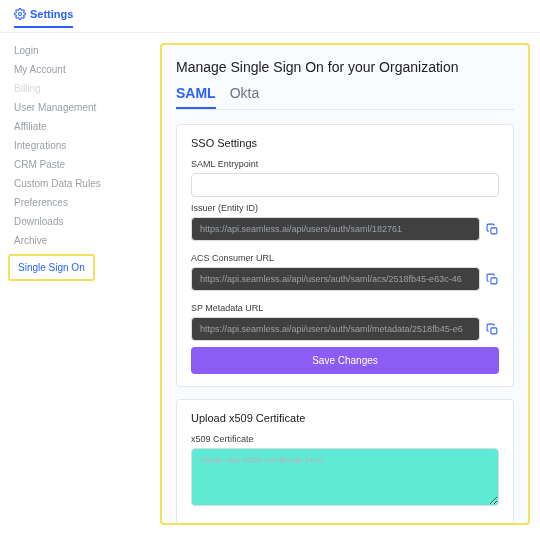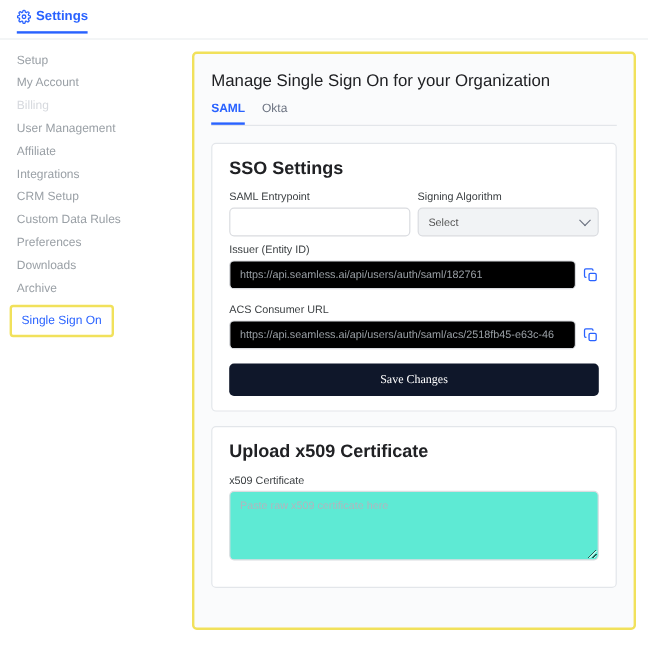--- a/index.html
+++ b/index.html
@@ -7,38 +7,38 @@
 .top-header { display: flex; align-items: center; padding: 8px 14px 4px; border-bottom: 1px solid #eceef1; }
 .top-tab { display: flex; align-items: center; gap: 4px; color: #2962ff; font-weight: 600; font-size: 11px; padding-bottom: 6px; border-bottom: 2px solid #2962ff; }
 .layout { display: flex; height: calc(100% - 38px); }
 .sidebar { width: 108px; padding: 12px 0 0 14px; display: flex; flex-direction: column; gap: 8px; }
 .sidebar-item { color: #9aa0a6; font-size: 10px; cursor: pointer; }
 .sidebar-item.hl { color: #2962ff; border: 2px solid #f1e15b; border-radius: 3px; padding: 6px 8px; margin-left: -6px; width: fit-content; text-align: right; }
 .main-wrap { flex: 1; padding: 10px; }
 .main { border: 2px solid #f1e15b; border-radius: 4px; background: #fafbfc; padding: 14px 14px 18px; height: 100%; overflow: hidden; margin-left: 42px; }
 .page-title { font-size: 14px; font-weight: 500; color: #202124; margin-bottom: 10px; }
 .tabs { display: flex; gap: 14px; border-bottom: 1px solid #e3e6ea; margin-bottom: 14px; }
-.tab { font-size: 10px; color: #6b7280; padding-bottom: 6px; cursor: pointer; }
+.tab { font-size: 14px; color: #6b7280; padding-bottom: 6px; cursor: pointer; }
 .tab.active { color: #2962ff; font-weight: 600; border-bottom: 2px solid #2962ff; }
 .card { background: #fff; border: 1px solid #e3e6ea; border-radius: 4px; padding: 12px 14px; margin-bottom: 12px; }
-.card-title { font-size: 15px; font-weight: 700; margin-bottom: 10px; }
+.card-title { font-size: 11px; font-weight: 400; margin-bottom: 10px; }
 .row { display: flex; gap: 6px; margin-bottom: 6px; }
 .field { flex: 1; display: flex; flex-direction: column; gap: 4px; }
 .label { font-size: 9px; color: #3c4043; font-weight: 500; }
 .input, .select, .textarea { width: 100%; border: 1px solid #dadce0; border-radius: 4px; padding: 6px 8px; font-size: 9px; font-family: inherit; color: #202124; background: #fff; }
-.input.readonly { background: #000000; color: #9aa0a6; flex: 1; }
+.input.readonly { background: #404040; color: #9aa0a6; flex: 1; }
 .select { appearance: none; background: #f1f3f5; color: #555; position: relative; }
 .select-wrap { position: relative; }
 .select-wrap::after { content: ""; position: absolute; right: 8px; top: 50%; width: 6px; height: 6px; border-right: 1.5px solid #6b7280; border-bottom: 1.5px solid #6b7280; transform: translateY(-70%) rotate(45deg); pointer-events: none; }
 .inline-field { display: flex; align-items: center; gap: 6px; margin-bottom: 6px; }
 .copy-icon { color: #2962ff; cursor: pointer; flex-shrink: 0; }
 .checkbox-row { display: flex; align-items: center; gap: 6px; margin: 8px 0 10px; }
 .checkbox { width: 14px; height: 14px; border: 1px solid #cfd4da; border-radius: 3px; background: #fff; cursor: pointer; }
 .btn { width: 100%; border: none; border-radius: 4px; padding: 8px; font-size: 10px; font-weight: 500; cursor: pointer; text-align: center; }
-.btn-primary { background: #0f172a; color: #fff; font-family: Liberation Serif, serif; }
+.btn-primary { background: #8b5cf6; color: #fff; }
 .textarea { min-height: 58px; resize: both; background: #5eead4; }
 .textarea::placeholder { color: #b0b6be; }
 svg { display: block; }
 </style>
 </head>
 <body>
 
 <div class="top-header">
   <div class="top-tab">
     <span>
@@ -46,27 +46,27 @@
           <circle cx="12" cy="12" r="3"></circle>
           <path d="M19.4 15a1.7 1.7 0 0 0 .34 1.87l.06.06a2 2 0 1 1-2.83 2.83l-.06-.06a1.7 1.7 0 0 0-1.87-.34 1.7 1.7 0 0 0-1.03 1.56V21a2 2 0 0 1-4 0v-.09A1.7 1.7 0 0 0 8.98 19.3a1.7 1.7 0 0 0-1.87.34l-.06.06a2 2 0 1 1-2.83-2.83l.06-.06a1.7 1.7 0 0 0 .34-1.87 1.7 1.7 0 0 0-1.56-1.03H3a2 2 0 0 1 0-4h.09A1.7 1.7 0 0 0 4.7 8.98a1.7 1.7 0 0 0-.34-1.87l-.06-.06a2 2 0 1 1 2.83-2.83l.06.06a1.7 1.7 0 0 0 1.87.34H9a1.7 1.7 0 0 0 1.03-1.56V3a2 2 0 0 1 4 0v.09a1.7 1.7 0 0 0 1.03 1.56 1.7 1.7 0 0 0 1.87-.34l.06-.06a2 2 0 1 1 2.83 2.83l-.06.06a1.7 1.7 0 0 0-.34 1.87V9a1.7 1.7 0 0 0 1.56 1.03H21a2 2 0 0 1 0 4h-.09a1.7 1.7 0 0 0-1.56 1.03z"></path>
         </svg>
     </span>
     <span>Settings</span>
   </div>
 </div>
 
 <div class="layout">
   <nav class="sidebar">
-    <div class="sidebar-item">Setup</div>
+    <div class="sidebar-item">Login</div>
     <div class="sidebar-item">My Account</div>
     <div class="sidebar-item" style="color:#d6d9de">Billing</div>
     <div class="sidebar-item">User Management</div>
     <div class="sidebar-item">Affiliate</div>
     <div class="sidebar-item">Integrations</div>
-    <div class="sidebar-item">CRM Setup</div>
+    <div class="sidebar-item">CRM Paste</div>
     <div class="sidebar-item">Custom Data Rules</div>
     <div class="sidebar-item">Preferences</div>
     <div class="sidebar-item">Downloads</div>
     <div class="sidebar-item">Archive</div>
     <div class="sidebar-item hl">Single Sign On</div>
   </nav>
 
   <div class="main-wrap">
     <div class="main">
       <h1 class="page-title">Manage Single Sign On for your Organization</h1>
@@ -76,26 +76,20 @@
         <div class="tab">Okta</div>
       </div>
 
       <div class="card">
         <div class="card-title">SSO Settings</div>
 
         <div class="row">
           <div class="field">
             <span class="label">SAML Entrypoint</span>
             <input class="input" value="" style="">
-          </div>
-          <div class="field">
-            <span class="label">Signing Algorithm</span>
-            <div class="select-wrap">
-              <div class="select">Select</div>
-            </div>
           </div>
         </div>
 
         <div class="field" style="margin-bottom:6px">
           <span class="label">Issuer (Entity ID)</span>
           <div class="inline-field">
             <input class="input readonly" readonly="" value="https://api.seamless.ai/api/users/auth/saml/182761" style="">
             <span class="copy-icon">
               <svg width="13" height="13" viewBox="0 0 24 24" fill="none" stroke="currentColor" stroke-width="2">
                   <rect x="9" y="9" width="11" height="11" rx="2"></rect>
@@ -111,20 +105,32 @@
             <input class="input readonly" readonly="" value="https://api.seamless.ai/api/users/auth/saml/acs/2518fb45-e63c-46" style="">
             <span class="copy-icon">
               <svg width="13" height="13" viewBox="0 0 24 24" fill="none" stroke="currentColor" stroke-width="2">
                   <rect x="9" y="9" width="11" height="11" rx="2"></rect>
                   <path d="M5 15H4a2 2 0 0 1-2-2V4a2 2 0 0 1 2-2h9a2 2 0 0 1 2 2v1"></path>
                 </svg>
             </span>
           </div>
         </div>
 
+        <div class="field">
+          <span class="label">SP Metadata URL</span>
+          <div class="inline-field">
+            <input class="input readonly" readonly="" value="https://api.seamless.ai/api/users/auth/saml/metadata/2518fb45-e6" style="">
+            <span class="copy-icon">
+              <svg width="13" height="13" viewBox="0 0 24 24" fill="none" stroke="currentColor" stroke-width="2">
+                  <rect x="9" y="9" width="11" height="11" rx="2"></rect>
+                  <path d="M5 15H4a2 2 0 0 1-2-2V4a2 2 0 0 1 2-2h9a2 2 0 0 1 2 2v1"></path>
+                </svg>
+            </span>
+          </div>
+        </div>
 
 
         <button class="btn btn-primary">Save Changes</button>
       </div>
 
       <div class="card">
         <div class="card-title">Upload x509 Certificate</div>
         <div class="field" style="margin-bottom:10px">
           <span class="label">x509 Certificate</span>
           <textarea class="textarea" placeholder="Paste raw x509 certificate here" style=""></textarea>

